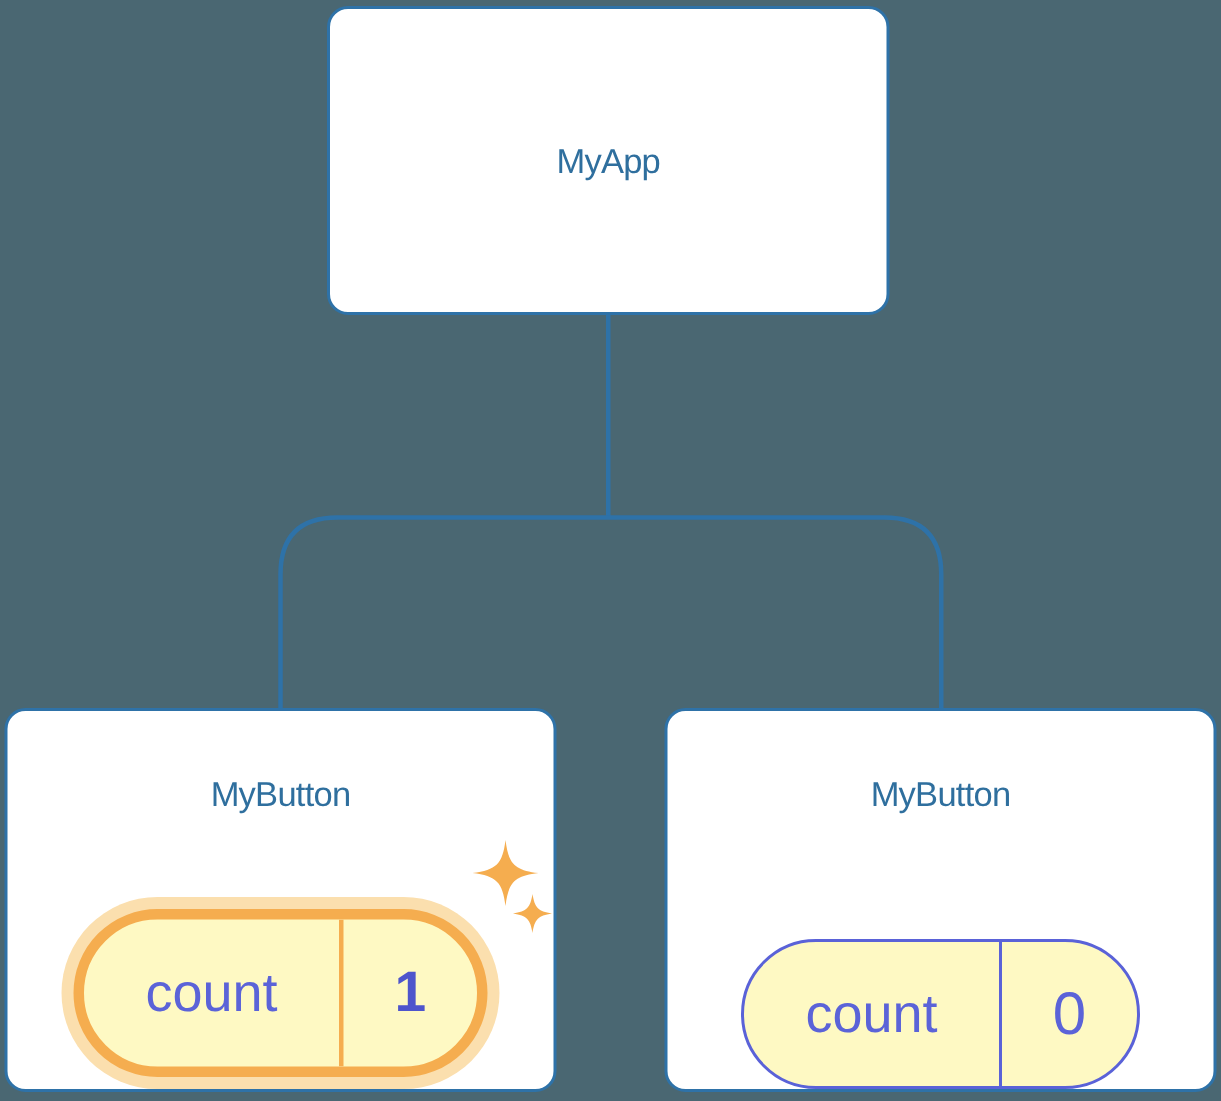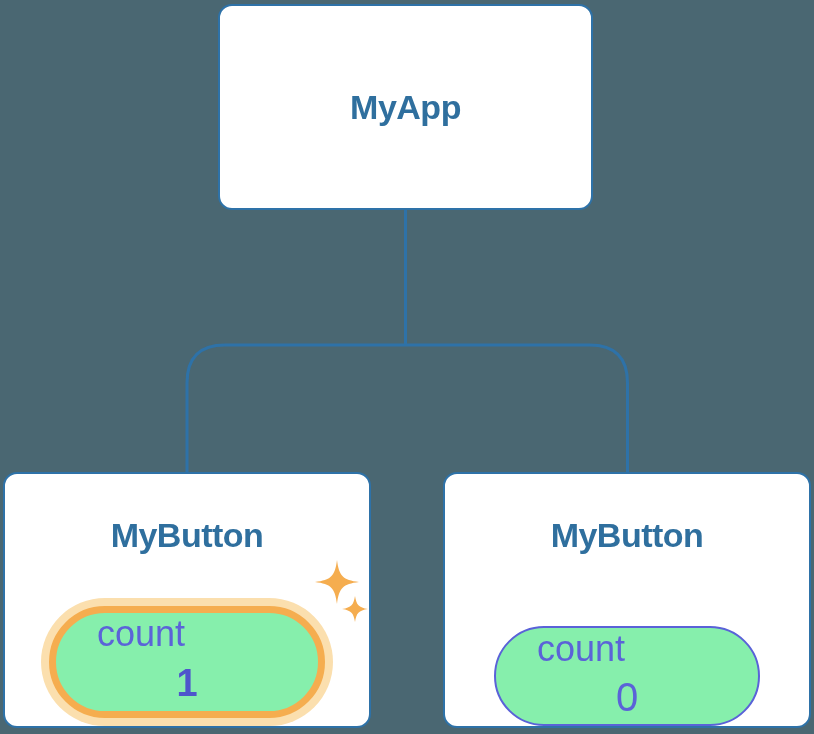--- a/index.html
+++ b/index.html
@@ -37,42 +37,41 @@
   .child-card {
     width: 368px; height: 256px;
     top: 472px;
     display: flex;
     flex-direction: column;
     align-items: center;
   }
   .child-left  { left: 3px; }
   .child-right { left: 443px; }
   .card-title {
-    font-size: 34px;
-    font-weight: 700;
+    font-size: 23px;
+    font-weight: 400;
     letter-spacing: -0.5px;
     color: #2F6F9E;
     line-height: 1;
   }
   .child-card .card-title { margin-top: 44px; }
 
   
   .glow {
     margin-top: 22px;
     background: #FBDFAE;
     border-radius: 64px;
     padding: 8px;
     position: relative;
   }
   .pill {
-    background: #86efac;
+    background: #fef9c3;
     display: flex;
     align-items: stretch;
     overflow: hidden;
-    flex-direction: column;
   }
   .pill-active {
     width: 276px; height: 112px;
     border: 7px solid #F5AD4F;
     border-radius: 56px;
   }
   .pill-idle {
     margin-top: 36px;
     width: 266px; height: 100px;
     border: 2px solid #5A62D8;

